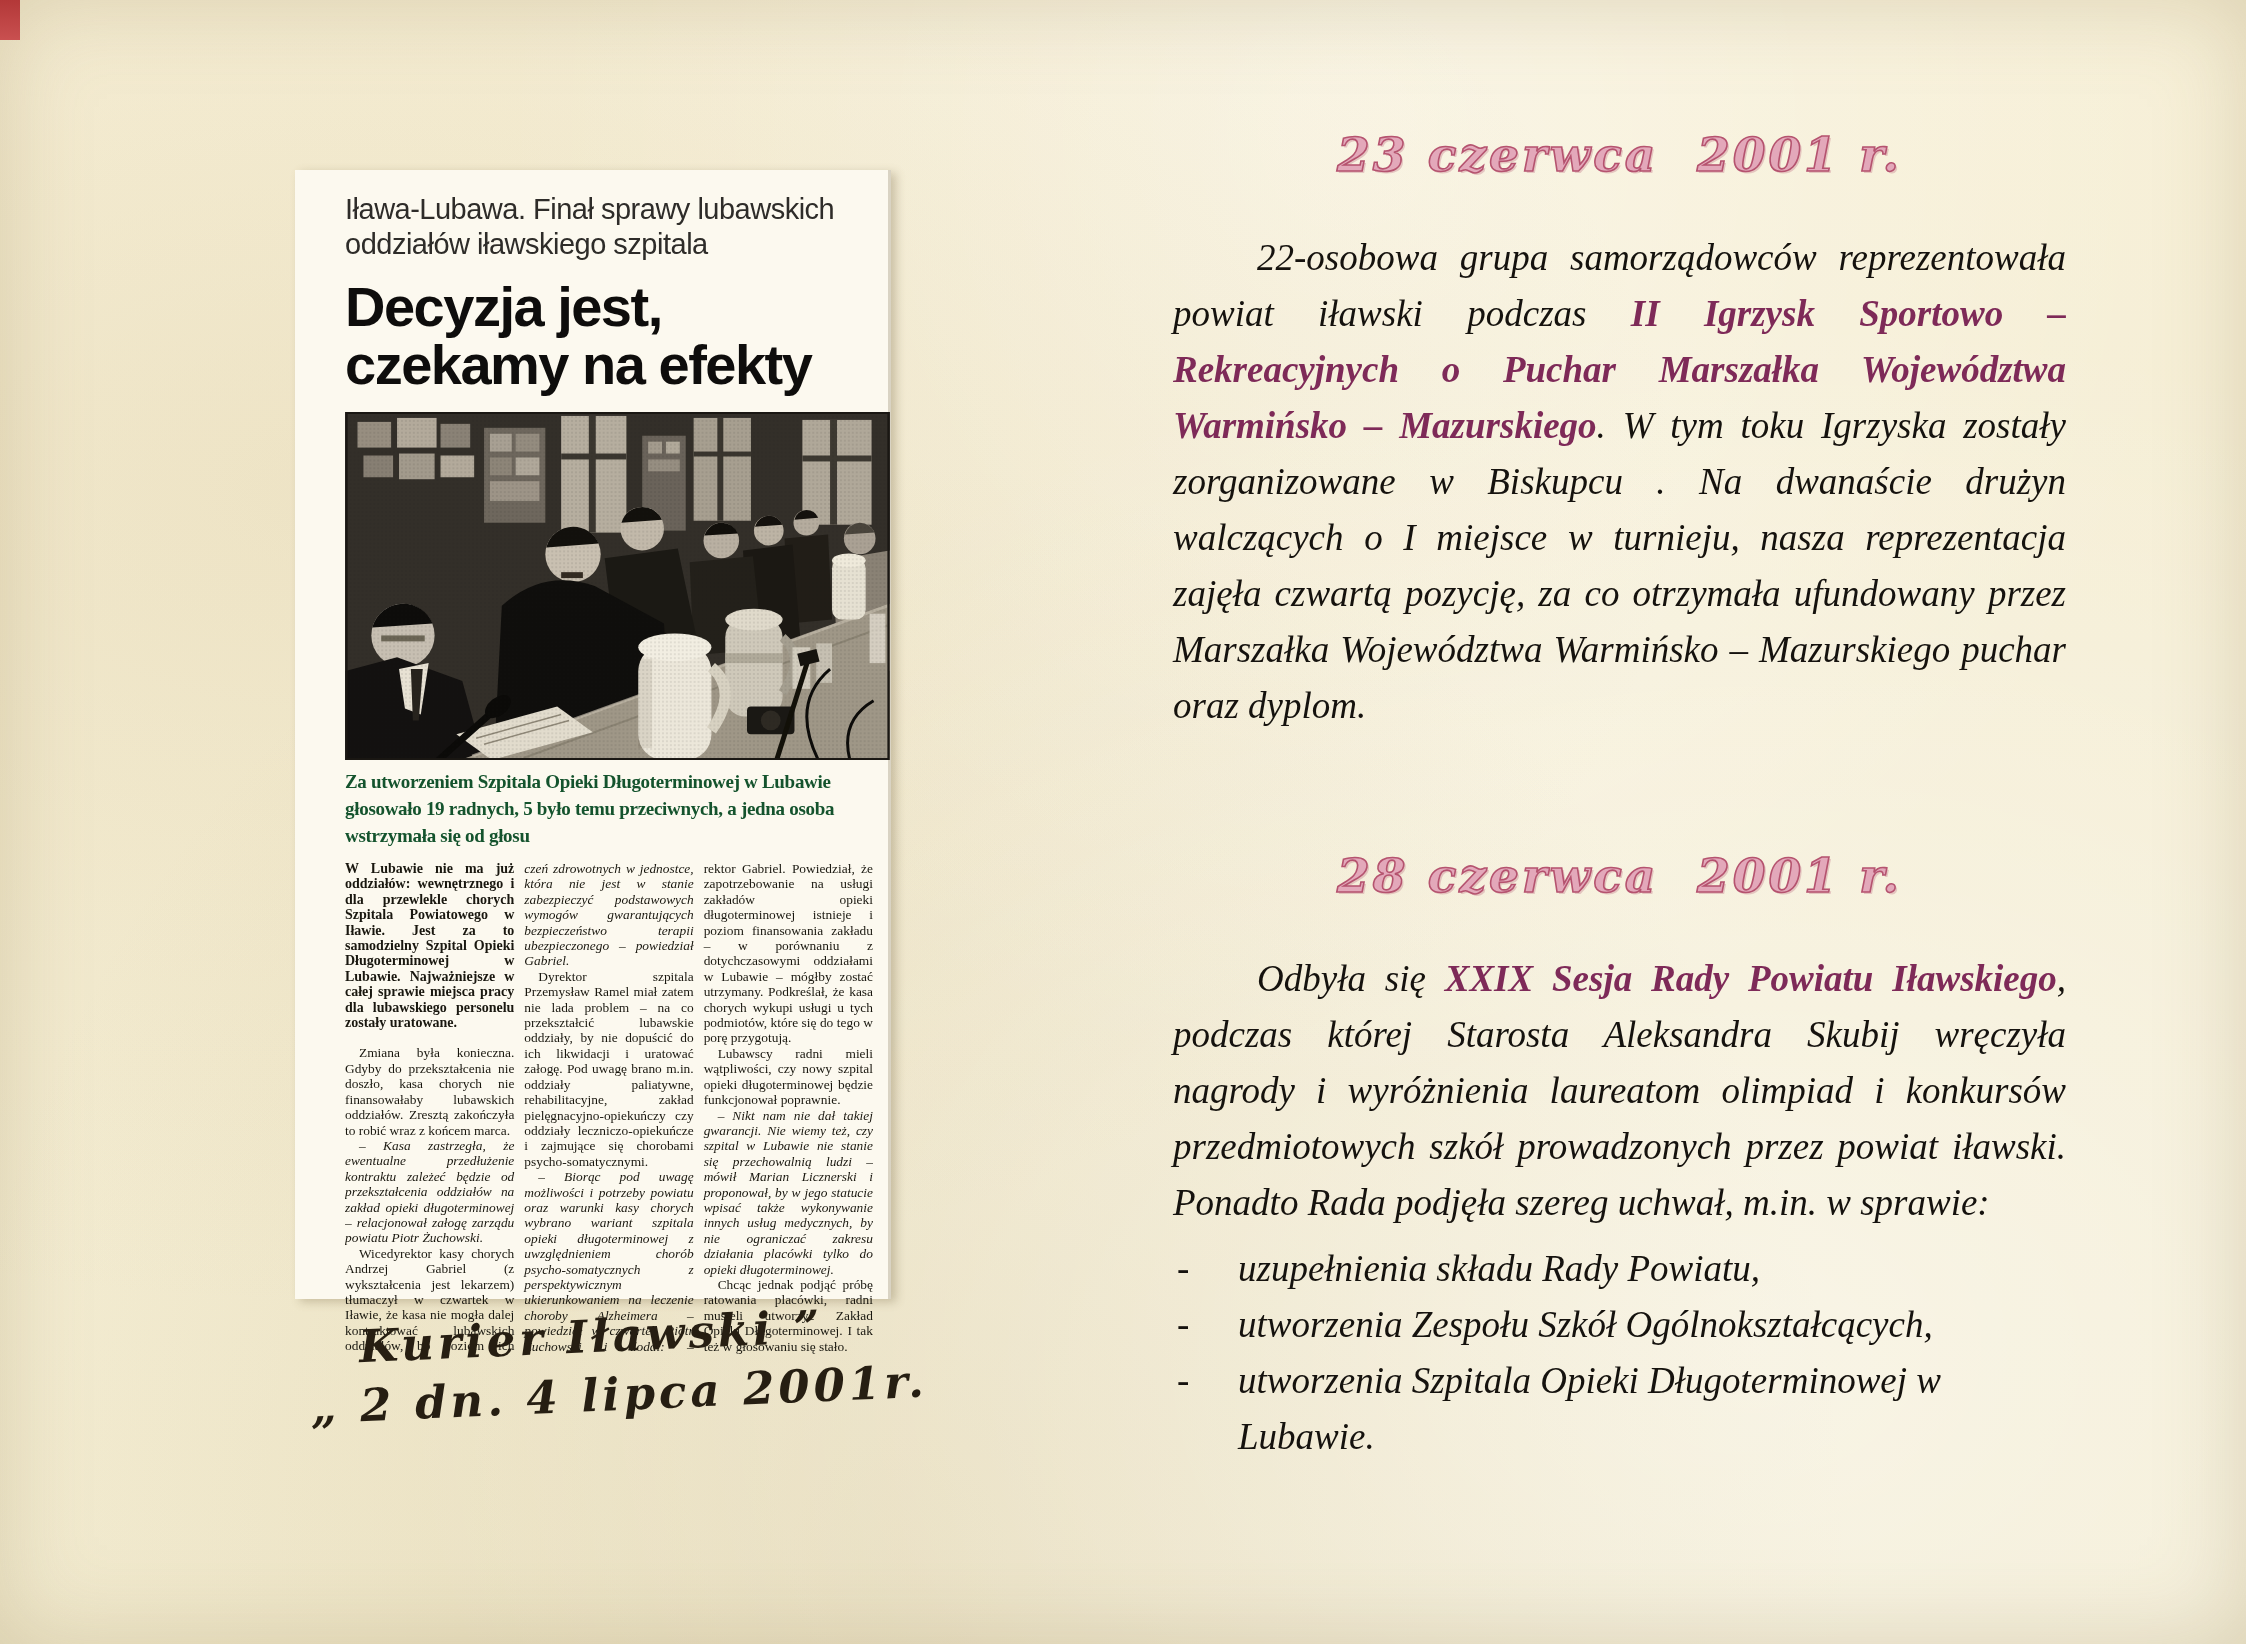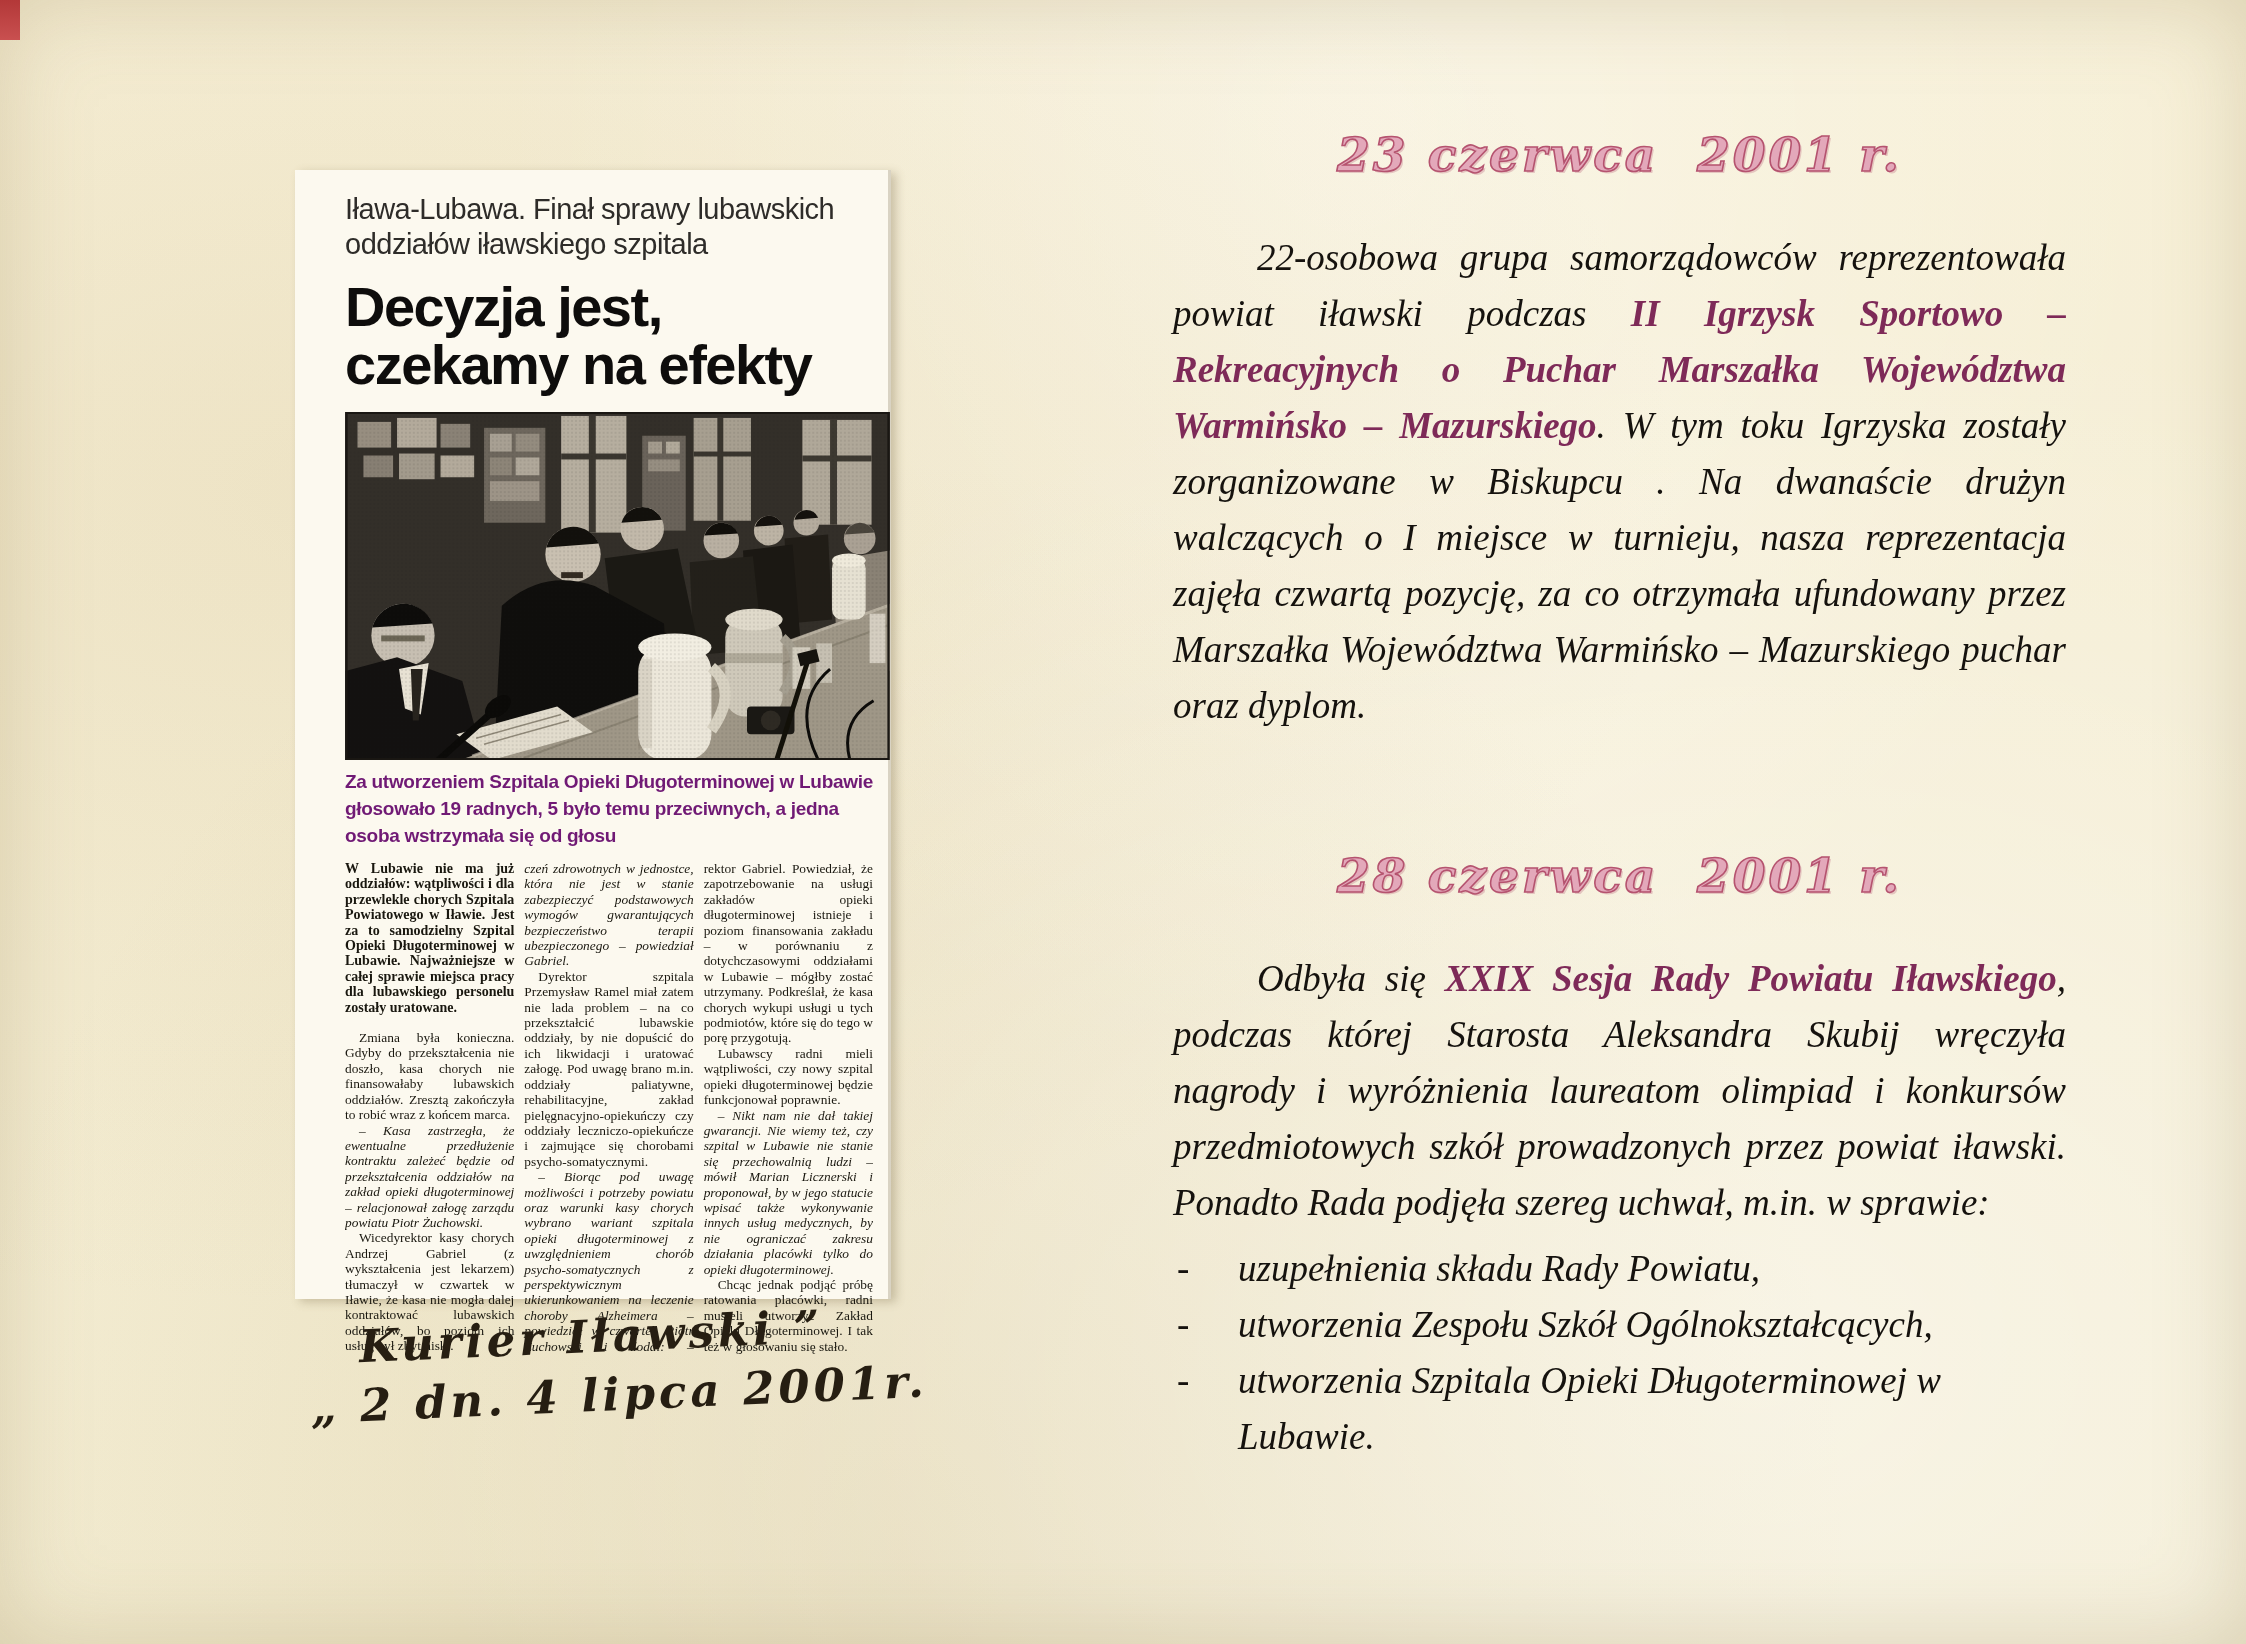--- a/index.html
+++ b/index.html
@@ -31,22 +31,22 @@
     color:#2e2c29;letter-spacing:-0.5px;margin-top:8px;
   }
   .headline{
     font-family:"Liberation Sans",sans-serif;font-weight:bold;
     font-size:56px;line-height:58px;letter-spacing:-1.5px;color:#0e0d0c;
     margin:16px 0 0 0;
   }
   .photo{position:relative;margin-top:18px;width:545px;height:348px;background:#2b2824;}
   .photo svg{display:block;}
   .caption{
-    font-family:Liberation Sans, sans-serif;font-weight:bold;
-    font-size:19px;line-height:27px;letter-spacing:-0.3px;color:#701a75;margin-top:8px;
+    font-family:Liberation Serif, serif;font-weight:bold;
+    font-size:19px;line-height:27px;letter-spacing:-0.3px;color:#14532d;margin-top:8px;
   }
   .cols{display:flex;gap:10px;margin-top:12px;height:495px;overflow:hidden;}
   .col{flex:1 1 0;}
   .col p{
     margin:0;font-size:13.4px;line-height:15.4px;text-align:justify;color:#19170f;
   }
   .col p.lead{font-weight:bold;font-size:14px;margin-bottom:15px;}
   .col p.quote{font-style:italic;}
   .col p.ind{text-indent:14px;}
 
@@ -206,21 +206,21 @@
 
         <rect width="550" height="352" fill="url(#ht)"></rect>
         <rect x="1" y="1" width="548" height="350" fill="none" stroke="#1a1713" stroke-width="2"></rect>
       </svg>
     </div>
 
     <div class="caption">Za utworzeniem Szpitala Opieki Długoterminowej w Lubawie głosowało 19 radnych, 5 było temu przeciwnych, a jedna osoba wstrzymała się od głosu</div>
 
     <div class="cols">
       <div class="col">
-        <p class="lead">W Lubawie nie ma już oddziałów: wątpliwości i dla przewlekle chorych Szpitala Powiatowego w Iławie. Jest za to samodzielny Szpital Opieki Długoterminowej w Lubawie. Najważniejsze w całej sprawie miejsca pracy dla lubawskiego personelu zostały uratowane.</p>
+        <p class="lead">W Lubawie nie ma już oddziałów: wewnętrznego i dla przewlekle chorych Szpitala Powiatowego w Iławie. Jest za to samodzielny Szpital Opieki Długoterminowej w Lubawie. Najważniejsze w całej sprawie miejsca pracy dla lubawskiego personelu zostały uratowane.</p>
         <p class="ind">Zmiana była konieczna. Gdyby do przekształcenia nie doszło, kasa chorych nie finansowałaby lubawskich oddziałów. Zresztą zakończyła to robić wraz z końcem marca.</p>
         <p class="ind quote">– Kasa zastrzegła, że ewentualne przedłużenie kontraktu zależeć będzie od przekształcenia oddziałów na zakład opieki długoterminowej – relacjonował załogę zarządu powiatu Piotr Żuchowski.</p>
         <p class="ind">Wicedyrektor kasy chorych Andrzej Gabriel (z wykształcenia jest lekarzem) tłumaczył w czwartek w Iławie, że kasa nie mogła dalej kontraktować lubawskich oddziałów, bo poziom ich usług był zbyt niski.</p>
 
       </div>
       <div class="col">
         <p class="quote">czeń zdrowotnych w jednostce, która nie jest w stanie zabezpieczyć podstawowych wymogów gwarantujących bezpieczeństwo terapii ubezpieczonego – powiedział Gabriel.</p>
         <p class="ind">Dyrektor szpitala Przemysław Ramel miał zatem nie lada problem – na co przekształcić lubawskie oddziały, by nie dopuścić do ich likwidacji i uratować załogę. Pod uwagę brano m.in. oddziały paliatywne, rehabilitacyjne, zakład pielęgnacyjno-opiekuńczy czy oddziały leczniczo-opiekuńcze i zajmujące się chorobami psycho-somatycznymi.</p>
         <p class="ind quote">– Biorąc pod uwagę możliwości i potrzeby powiatu oraz warunki kasy chorych wybrano wariant szpitala opieki długoterminowej z uwzględnieniem chorób psycho-somatycznych z perspektywicznym ukierunkowaniem na leczenie choroby Alzheimera – powiedział w czwartek Piotr Żuchowski i dodał: – Powstanie takiej placówki gwarantuje istnienie kwalifikowanego lecznictwa stacjonarnego w Lubawie oraz zachowuje miejsca pracy.</p>
 

